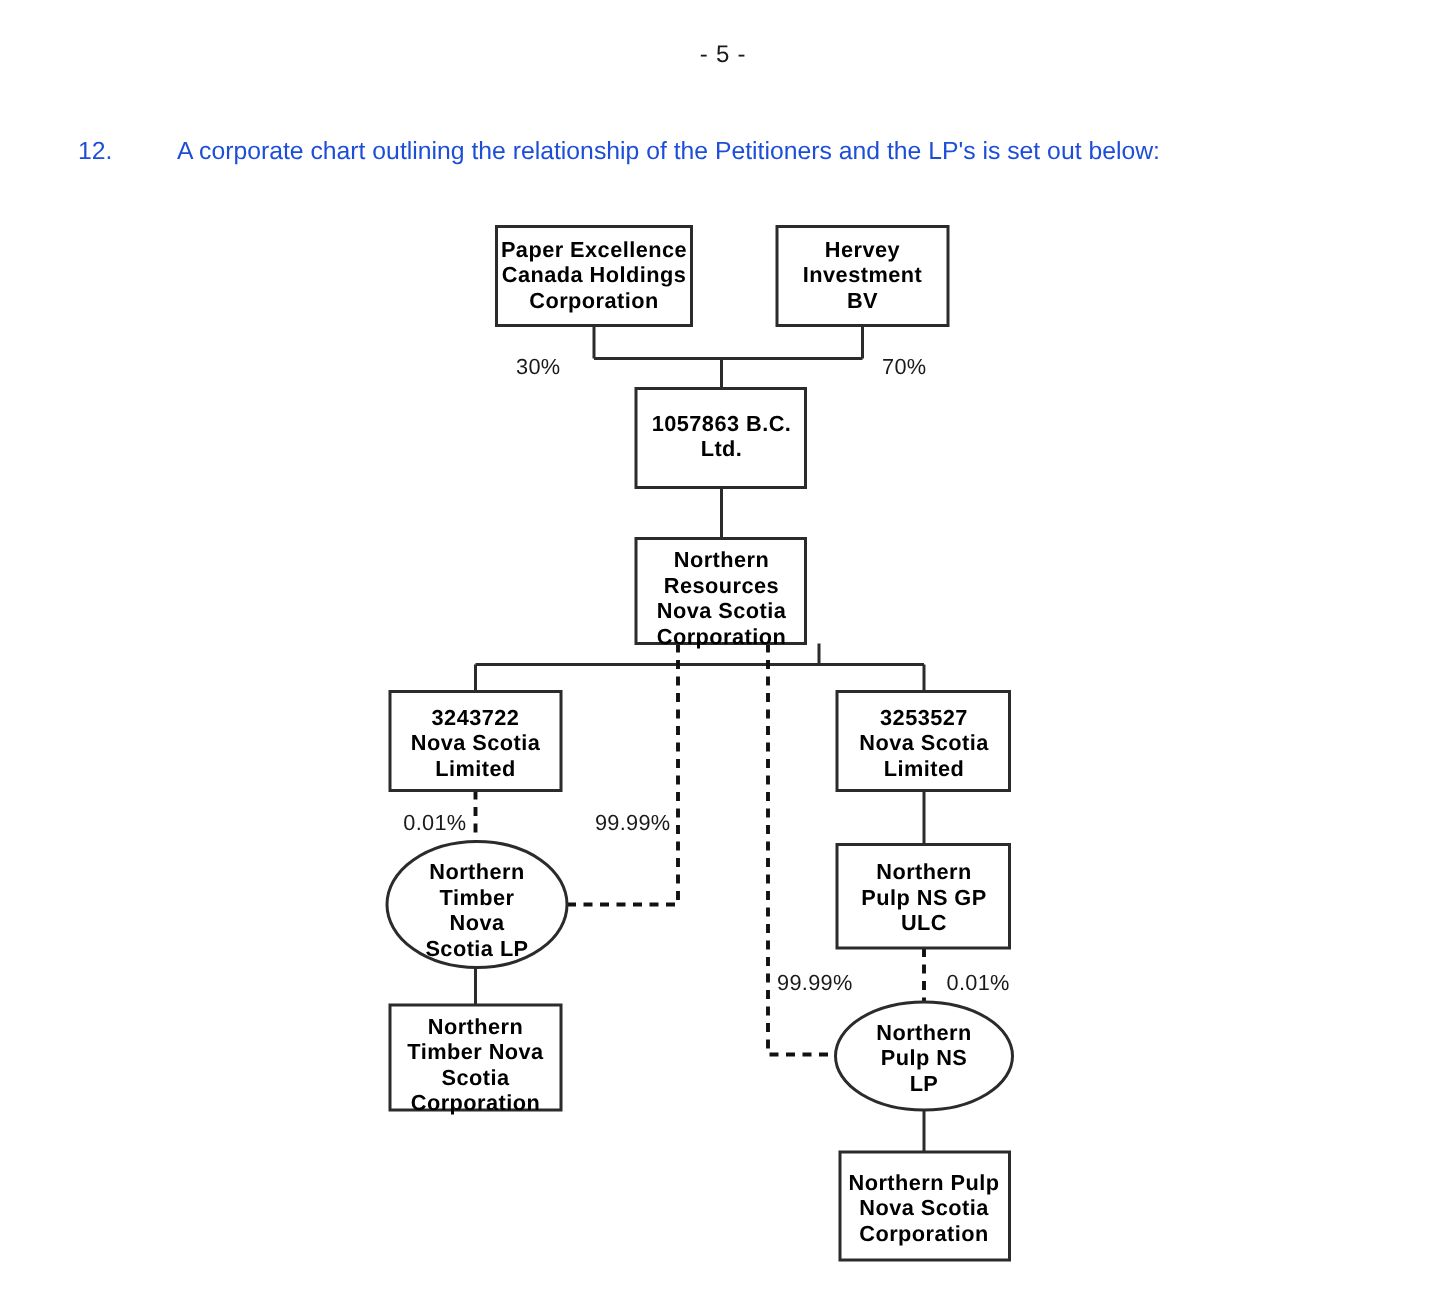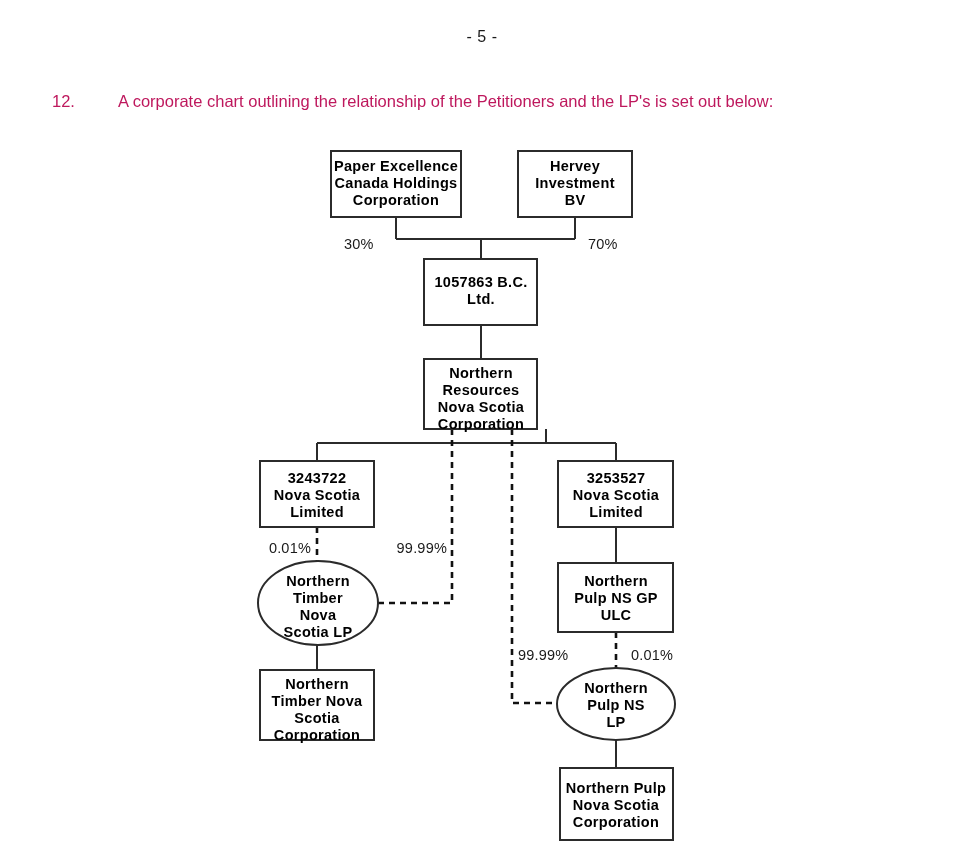--- a/index.html
+++ b/index.html
@@ -29,21 +29,21 @@
     font-size: 16px;
     color: #1a1a1a;
     letter-spacing: 0.5px;
   }
   .para {
     position: absolute;
     top: 92px;
     left: 52px;
     width: 880px;
     font-size: 16.5px;
-    color: #be185d;
+    color: #1d4ed8;
     white-space: nowrap;
   }
   .para .num {
     display: inline-block;
     width: 66px;
   }
   .chart-wrap {
     position: absolute;
     top: 130px;
     left: 0;

